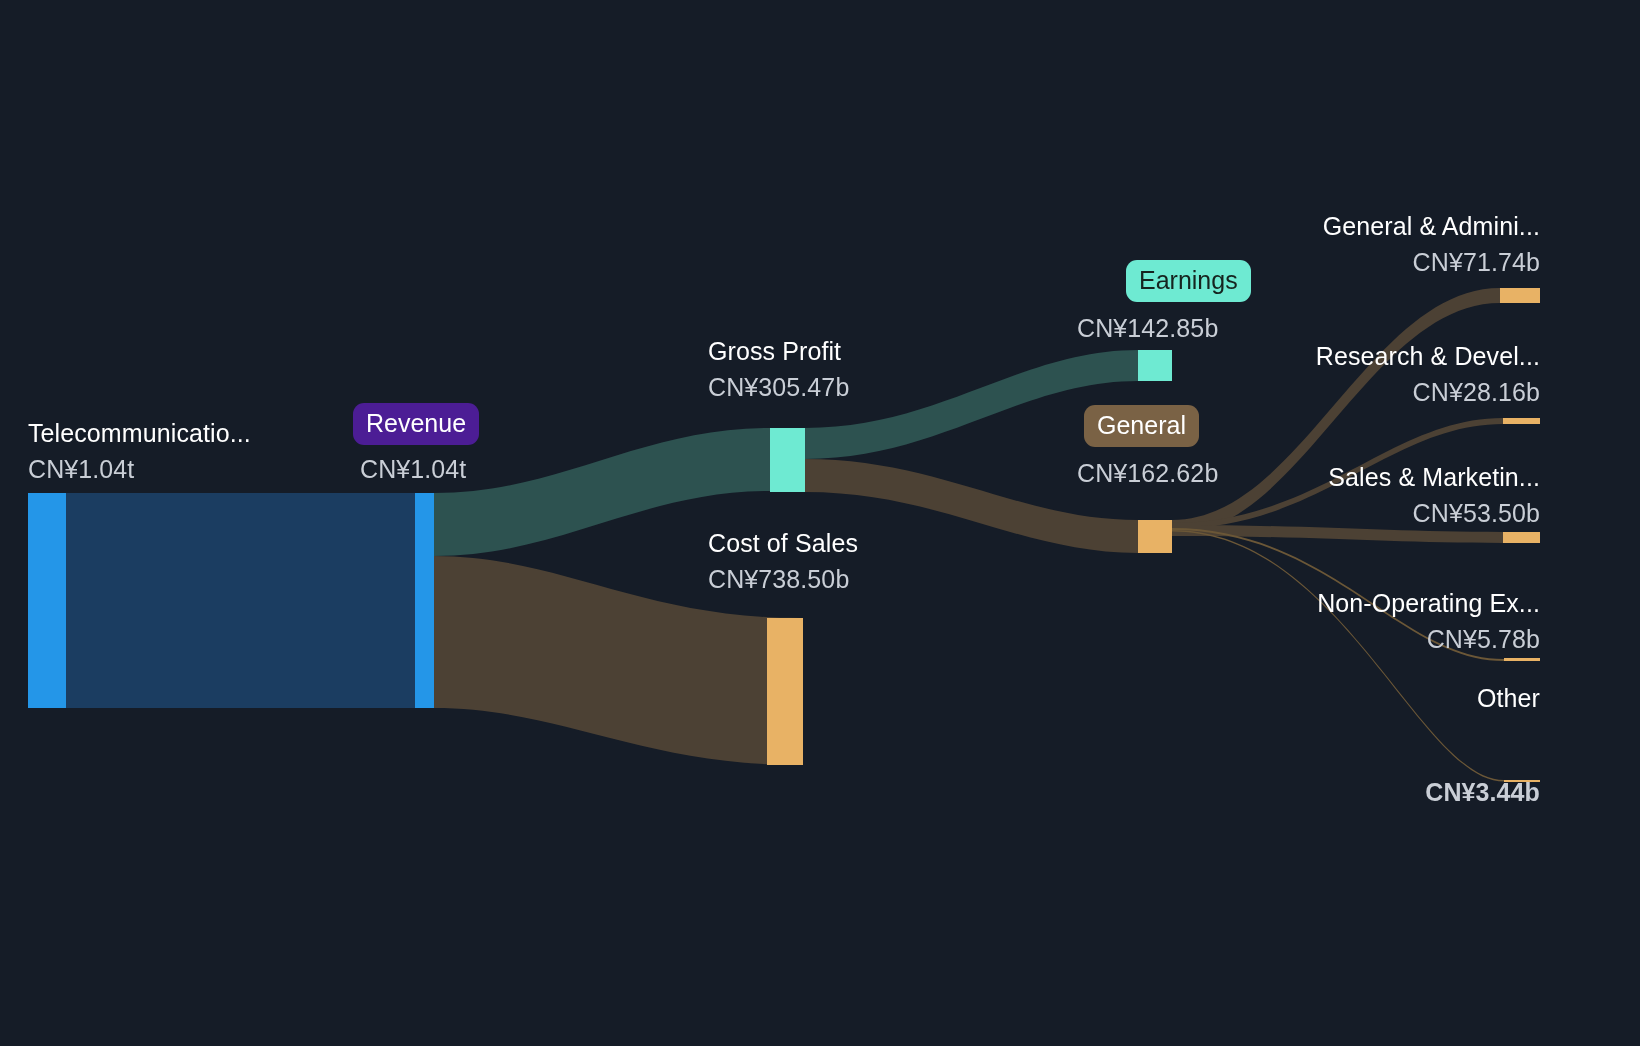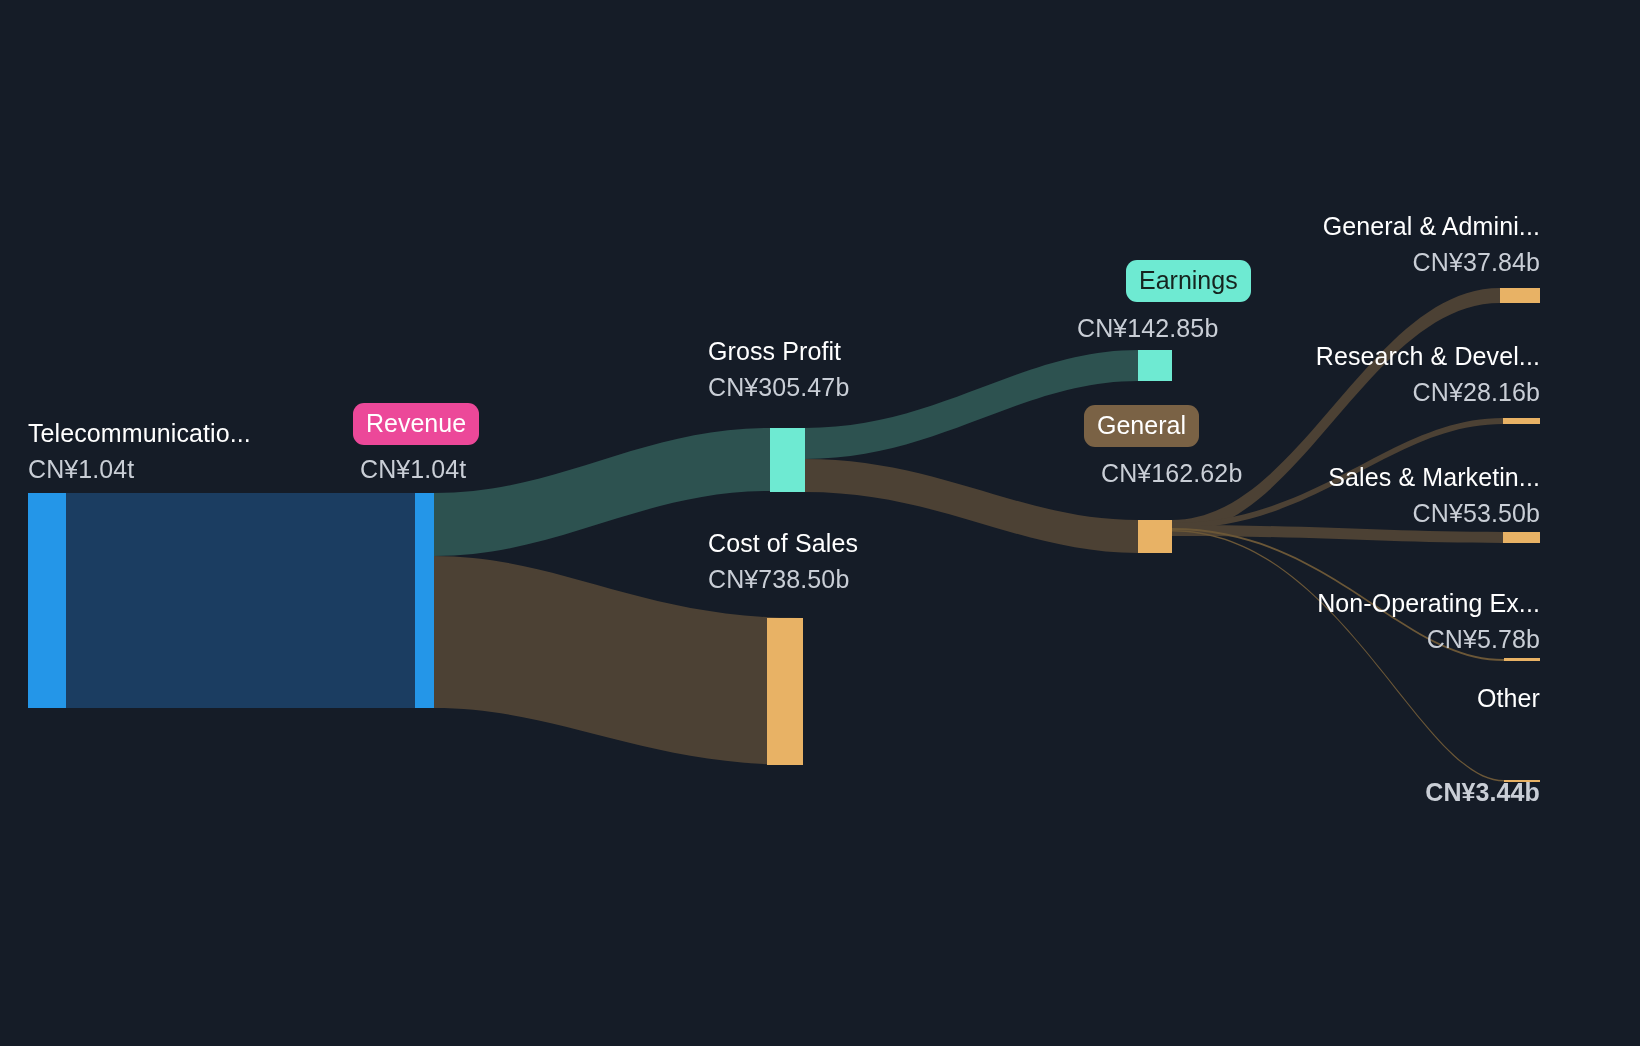--- a/index.html
+++ b/index.html
@@ -42,21 +42,21 @@
   .pill {
     position: absolute;
     display: inline-block;
     border-radius: 11px;
     padding: 6px 13px 8px 13px;
     font-size: 25px;
     line-height: 28px;
     white-space: nowrap;
   }
   .pill-revenue {
-    background: #ec4899;
+    background: #4c1d95;
     color: #ffffff;
   }
   .pill-earnings {
     background: #6eead2;
     color: #15241f;
   }
   .pill-expenses {
     background: #7a6245;
     color: #ffffff;
   }
@@ -143,24 +143,24 @@
   <div class="node-label" style="left:708px; top:336px;">Gross Profit</div>
   <div class="node-value" style="left:708px; top:372px;">CN¥305.47b</div>
 
   <div class="node-label" style="left:708px; top:528px;">Cost of Sales</div>
   <div class="node-value" style="left:708px; top:564px;">CN¥738.50b</div>
 
   <div class="pill pill-earnings" style="left:1088px; top:260px;margin-left:38px;">Earnings</div>
   <div class="node-value" style="left:1077px; top:313px;">CN¥142.85b</div>
 
   <div class="pill pill-expenses" style="left:1084px; top:405px;">General</div>
-  <div class="node-value" style="left:1077px; top:458px;margin-left:24px;">CN¥162.62b</div>
+  <div class="node-value" style="left:1077px; top:458px;">CN¥162.62b</div>
 
   <div class="node-label t-right" style="right:100px; top:211px;">General &amp; Admini...</div>
-  <div class="node-value t-right" style="right:100px; top:247px;">CN¥37.84b</div>
+  <div class="node-value t-right" style="right:100px; top:247px;">CN¥71.74b</div>
 
   <div class="node-label t-right" style="right:100px; top:341px;">Research &amp; Devel...</div>
   <div class="node-value t-right" style="right:100px; top:377px;">CN¥28.16b</div>
 
   <div class="node-label t-right" style="right:100px; top:462px;">Sales &amp; Marketin...</div>
   <div class="node-value t-right" style="right:100px; top:498px;text-align:center;">CN¥53.50b</div>
 
   <div class="node-label t-right" style="right:100px; top:588px;">Non-Operating Ex...</div>
   <div class="node-value t-right" style="right:100px; top:624px;">CN¥5.78b</div>
 

